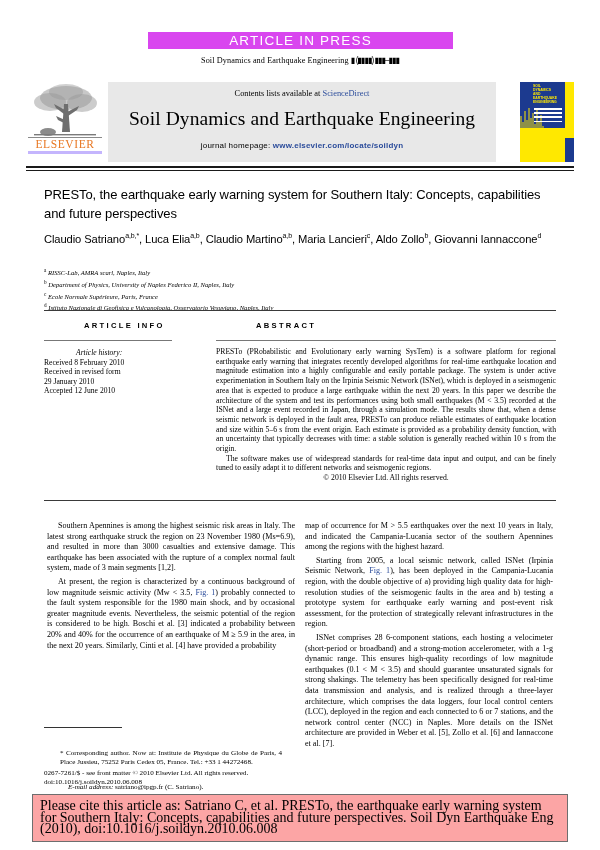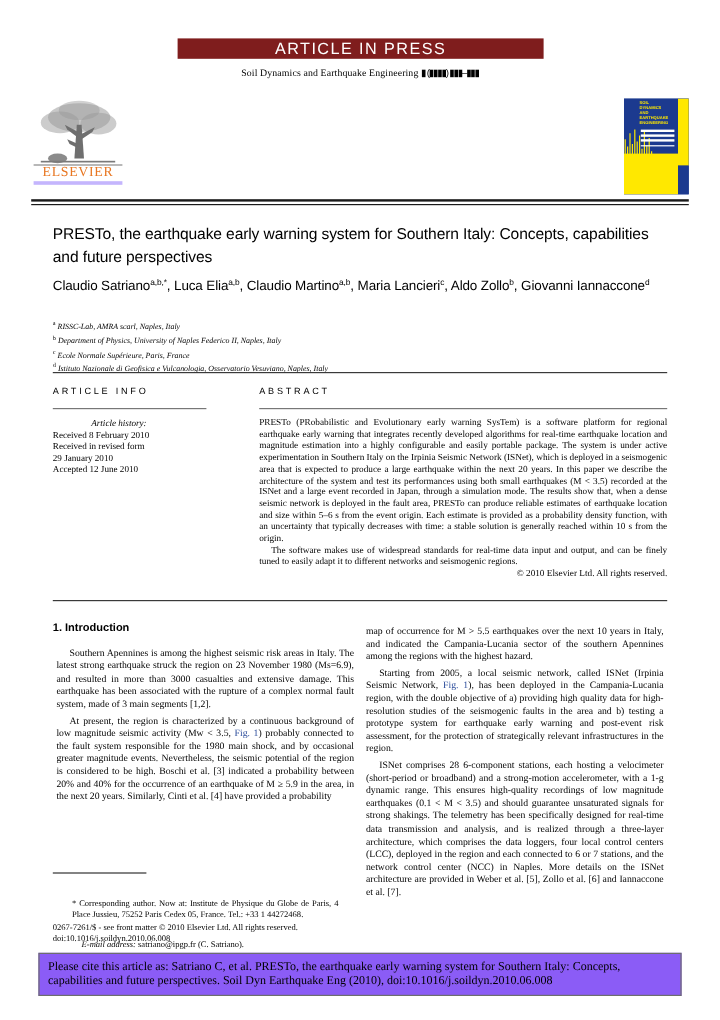--- a/index.html
+++ b/index.html
@@ -16,21 +16,21 @@
     overflow: hidden;
   }
 
   
   .aip-banner {
     position: absolute;
     left: 148px;
     top: 32px;
     width: 305px;
     height: 17px;
-    background: #7f1d1d;
+    background: #d946ef;
     color: #ffffff;
     font-family: "Liberation Sans", sans-serif;
     font-size: 13.5px;
     letter-spacing: 1.2px;
     text-align: center;
     line-height: 17px;
   }
 
   
   .running-head {
@@ -179,22 +179,23 @@
   .sec-rule-bot {
     position: absolute; left: 44px; top: 500px; width: 512px;
     border-top: .7px solid #3a3a3a;
   }
 
   .info-head, .abs-head {
     position: absolute;
     font-family: "Liberation Sans", sans-serif;
     font-size: 7.6px;
     letter-spacing: 2.3px;
-    font-weight: normal;
+    font-weight: bold;
     top: 321px;
+    margin-left: 40px;
   }
   .info-head { left: 44px; }
   .abs-head { left: 216px; }
 
   .info-rule {
     position: absolute; left: 44px; top: 340px; width: 128px;
     border-top: .6px solid #777;
   }
   .abs-rule {
     position: absolute; left: 216px; top: 340px; width: 340px;
@@ -212,21 +213,21 @@
   .abs-body {
     position: absolute;
     left: 216px; top: 347px; width: 340px;
     font-size: 7.7px;
     line-height: 9.7px;
     text-align: justify;
   }
   .abs-body p { margin: 0; text-indent: 0; }
   .abs-body p.ind { text-indent: 10px; }
   .abs-copy {
-    text-align: right;
+    text-align: center;
     margin-top: 1px;
   }
 
   
   .col {
     position: absolute;
     top: 518px;
     width: 254px;
     font-size: 8.1px;
     line-height: 10.6px;
@@ -263,23 +264,23 @@
     left: 44px; top: 769px; width: 260px;
     font-size: 7.1px;
     line-height: 9px;
   }
 
   
   .cite-box {
     position: absolute;
     left: 32px; top: 794px; width: 536px;
     border: 1px solid #6e6e6e;
-    background: #8b5cf6;
+    background: #fca5a5;
     padding: 5px 7px 6px 7px;
-    font-size: 10px;
+    font-size: 14px;
     line-height: 11.5px;
     box-sizing: border-box;
   }
 </style>
 </head>
 <body>
 
 <div class="aip-banner">ARTICLE IN PRESS</div>
 
 <div class="running-head">
@@ -302,20 +303,29 @@
         <path d="M39 28 L28 22 L30 26 L38 32 Z"></path>
         <path d="M41 30 L53 24 L51 28 L42 34 Z"></path>
         <path d="M39 38 L30 34 L32 38 L38 41 Z"></path>
       </g>
       <ellipse cx="22" cy="50" rx="8" ry="4" fill="#8b8b8b"></ellipse>
       <rect x="8" y="52" width="62" height="1.4" fill="#7a7a7a"></rect>
     </svg>
     <div class="elsevier-word">ELSEVIER</div>
   </div>
 
+  <div class="mast-center">
+    <div class="mast-contents">
+      <span>Contents lists available at </span><span class="sd-link">ScienceDirect</span>
+    </div>
+    <div class="mast-title">Soil Dynamics and Earthquake Engineering</div>
+    <div class="mast-home">
+      <span>journal homepage: </span><span class="url">www.elsevier.com/locate/soildyn</span>
+    </div>
+  </div>
 
   <div class="cover-thumb">
     <div class="cover-yellow-right"></div>
     <div class="cover-blue-right"></div>
     <div class="cover-bottom"></div>
     <div class="cover-titlebox">
       SOIL<br>DYNAMICS<br>AND<br>EARTHQUAKE<br>ENGINEERING
     </div>
     <svg class="cover-wave" viewBox="0 0 45 26" preserveAspectRatio="none">
       <g stroke="#ffe800" stroke-width="1">
@@ -373,21 +383,20 @@
 
 <div class="abs-body">
   <p>PRESTo (PRobabilistic and Evolutionary early warning SysTem) is a software platform for regional earthquake early warning that integrates recently developed algorithms for real-time earthquake location and magnitude estimation into a highly configurable and easily portable package. The system is under active experimentation in Southern Italy on the Irpinia Seismic Network (ISNet), which is deployed in a seismogenic area that is expected to produce a large earthquake within the next 20 years. In this paper we describe the architecture of the system and test its performances using both small earthquakes (M &lt; 3.5) recorded at the ISNet and a large event recorded in Japan, through a simulation mode. The results show that, when a dense seismic network is deployed in the fault area, PRESTo can produce reliable estimates of earthquake location and size within 5–6 s from the event origin. Each estimate is provided as a probability density function, with an uncertainty that typically decreases with time: a stable solution is generally reached within 10 s from the origin.</p>
   <p class="ind">The software makes use of widespread standards for real-time data input and output, and can be finely tuned to easily adapt it to different networks and seismogenic regions.</p>
   <p class="abs-copy">© 2010 Elsevier Ltd. All rights reserved.</p>
 </div>
 
 <div class="sec-rule-bot"></div>
 
 <div class="col col-left">
-  <h2>1. Introduction</h2>
   <p>Southern Apennines is among the highest seismic risk areas in Italy. The latest strong earthquake struck the region on 23 November 1980 (Ms=6.9), and resulted in more than 3000 casualties and extensive damage. This earthquake has been associated with the rupture of a complex normal fault system, made of 3 main segments [1,2].</p>
   <p>At present, the region is characterized by a continuous background of low magnitude seismic activity (Mw &lt; 3.5, <span class="lnk">Fig. 1</span>) probably connected to the fault system responsible for the 1980 main shock, and by occasional greater magnitude events. Nevertheless, the seismic potential of the region is considered to be high. Boschi et al. [3] indicated a probability between 20% and 40% for the occurrence of an earthquake of M ≥ 5.9 in the area, in the next 20 years. Similarly, Cinti et al. [4] have provided a probability</p>
 </div>
 
 <div class="col col-right">
   <p class="noind">map of occurrence for M &gt; 5.5 earthquakes over the next 10 years in Italy, and indicated the Campania-Lucania sector of the southern Apennines among the regions with the highest hazard.</p>
   <p>Starting from 2005, a local seismic network, called ISNet (Irpinia Seismic Network, <span class="lnk">Fig. 1</span>), has been deployed in the Campania-Lucania region, with the double objective of a) providing high quality data for high-resolution studies of the seismogenic faults in the area and b) testing a prototype system for earthquake early warning and post-event risk assessment, for the protection of strategically relevant infrastructures in the region.</p>
   <p>ISNet comprises 28 6-component stations, each hosting a velocimeter (short-period or broadband) and a strong-motion accelerometer, with a 1-g dynamic range. This ensures high-quality recordings of low magnitude earthquakes (0.1 &lt; M &lt; 3.5) and should guarantee unsaturated signals for strong shakings. The telemetry has been specifically designed for real-time data transmission and analysis, and is realized through a three-layer architecture, which comprises the data loggers, four local control centers (LCC), deployed in the region and each connected to 6 or 7 stations, and the network control center (NCC) in Naples. More details on the ISNet architecture are provided in Weber et al. [5], Zollo et al. [6] and Iannaccone et al. [7].</p>
 </div>
 

